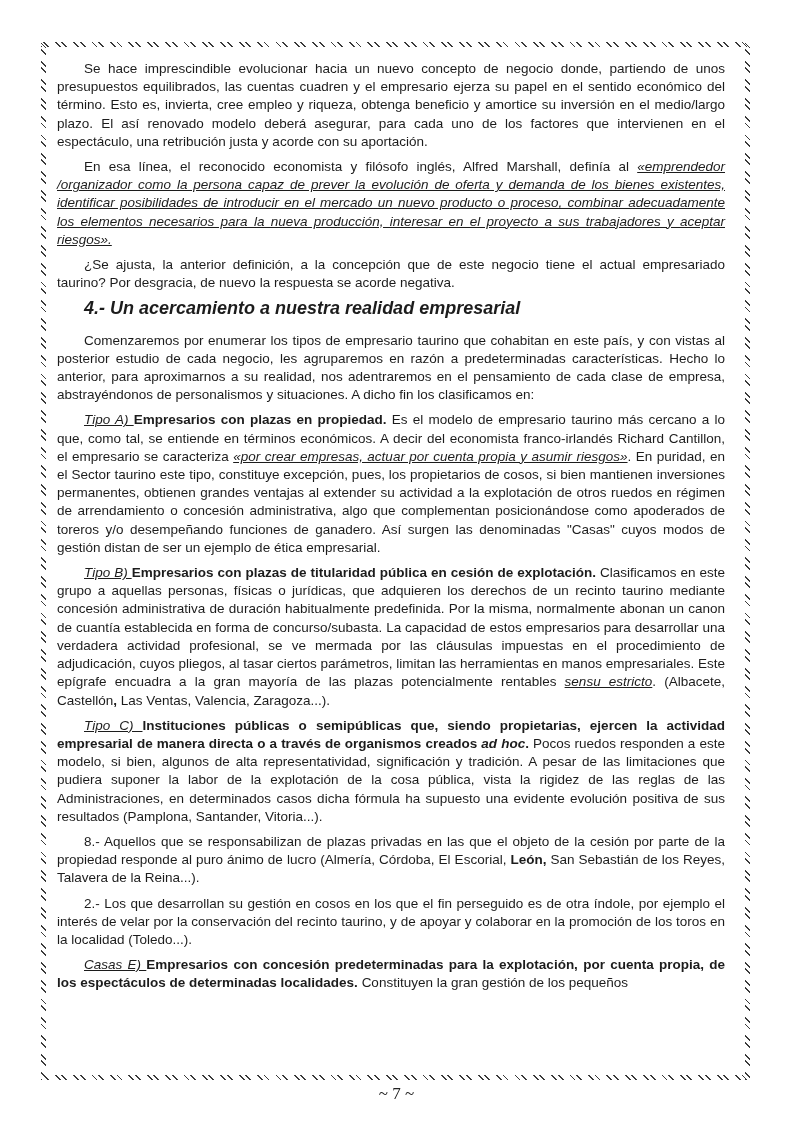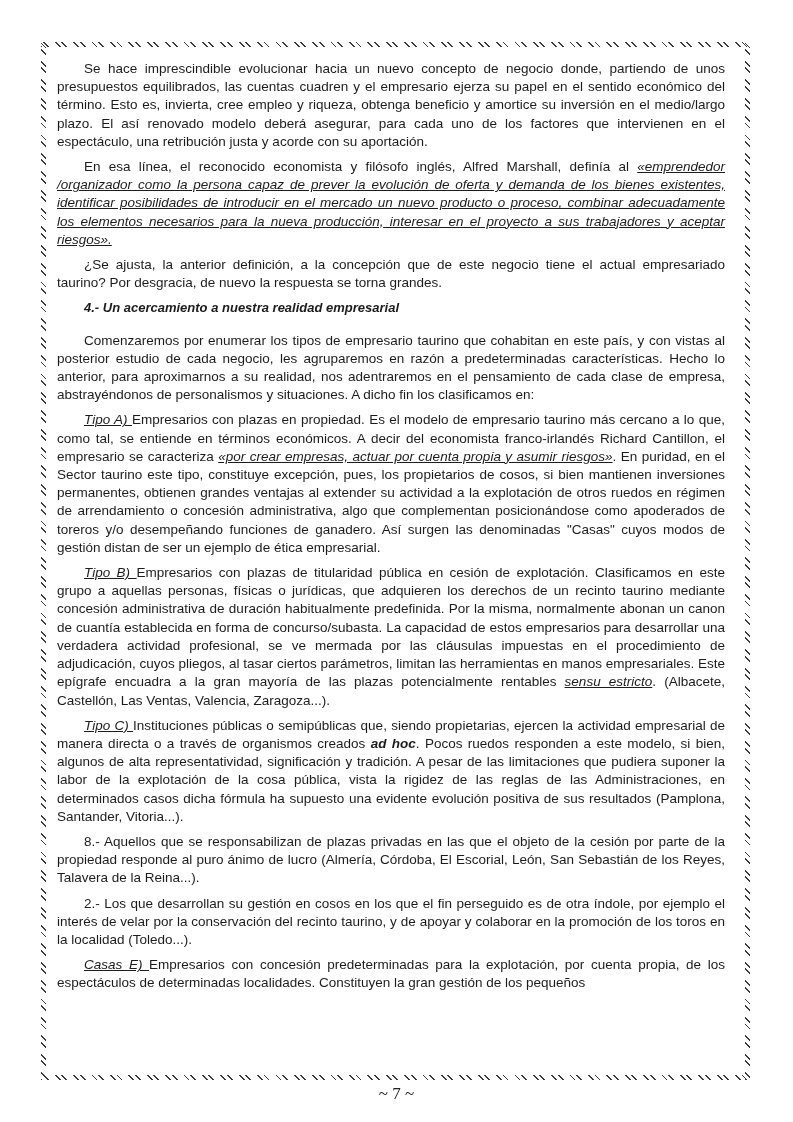--- a/index.html
+++ b/index.html
@@ -43,30 +43,30 @@
     color: #1c1c1c;
     font-size: 13.5px;
     line-height: 18.2px;
     text-align: justify;
   }
   .para {
     margin: 0 0 7px 0;
     text-indent: 27px;
   }
   .heading {
-    font-size: 13px;
+    font-size: 18px;
     font-weight: bold;
     font-style: italic;
     margin: 5px 0 14px 0;
     text-indent: 27px;
     text-align: left;
   }
   .run-r  { font-style: normal; font-weight: normal; }
   .run-i  { font-style: italic; font-weight: normal; text-decoration: underline; }
-  .run-b  { font-style: normal; font-weight: normal; }
+  .run-b  { font-style: normal; font-weight: bold; }
   .run-bi { font-style: italic; font-weight: bold; }
 
   .footer {
     position: absolute;
     left: 0;
     top: 1084px;
     width: 793px;
     text-align: center;
     font-family: "Liberation Serif", serif;
     font-size: 17px;
@@ -78,21 +78,21 @@
 
 <div class="page">
   <div class="border-strip bt"></div>
   <div class="border-strip bb"></div>
   <div class="border-strip bl"></div>
   <div class="border-strip br"></div>
 
   <div class="content">
       <p class="para"><span class="run-r">Se hace imprescindible evolucionar hacia un nuevo concepto de negocio donde, partiendo de unos presupuestos equilibrados, las cuentas cuadren y el empresario ejerza su papel en el sentido económico del término. Esto es, invierta, cree empleo y riqueza, obtenga beneficio y amortice su inversión en el medio/largo plazo. El así renovado modelo deberá asegurar, para cada uno de los factores que intervienen en el espectáculo, una retribución justa y acorde con su aportación.</span></p>
       <p class="para"><span class="run-r">En esa línea, el reconocido economista y filósofo inglés, Alfred Marshall, definía al </span><span class="run-i">«emprendedor /organizador como la persona capaz de prever la evolución de oferta y demanda de los bienes existentes, identificar posibilidades de introducir en el mercado un nuevo producto o proceso, combinar adecuadamente los elementos necesarios para la nueva producción, interesar en el proyecto a sus trabajadores y aceptar riesgos».</span></p>
-      <p class="para"><span class="run-r">¿Se ajusta, la anterior definición, a la concepción que de este negocio tiene el actual empresariado taurino? Por desgracia, de nuevo la respuesta se torna grandes.</span></p>
+      <p class="para"><span class="run-r">¿Se ajusta, la anterior definición, a la concepción que de este negocio tiene el actual empresariado taurino? Por desgracia, de nuevo la respuesta se acorde negativa.</span></p>
       <h2 class="heading"><span class="run-bi">4.- Un acercamiento a nuestra realidad empresarial</span></h2>
       <p class="para"><span class="run-r">Comenzaremos por enumerar los tipos de empresario taurino que cohabitan en este país, y con vistas al posterior estudio de cada negocio, les agruparemos en razón a predeterminadas características. Hecho lo anterior, para aproximarnos a su realidad, nos adentraremos en el pensamiento de cada clase de empresa, abstrayéndonos de personalismos y situaciones. A dicho fin los clasificamos en:</span></p>
       <p class="para"><span class="run-i">Tipo A) </span><span class="run-b">Empresarios con plazas en propiedad. </span><span class="run-r">Es el modelo de empresario taurino más cercano a lo que, como tal, se entiende en términos económicos. A decir del economista franco-irlandés Richard Cantillon, el empresario se caracteriza </span><span class="run-i">«por crear empresas, actuar por cuenta propia y asumir riesgos»</span><span class="run-r">. En puridad, en el Sector taurino este tipo, constituye excepción, pues, los propietarios de cosos, si bien mantienen inversiones permanentes, obtienen grandes ventajas al extender su actividad a la explotación de otros ruedos en régimen de arrendamiento o concesión administrativa, algo que complementan posicionándose como apoderados de toreros y/o desempeñando funciones de ganadero. Así surgen las denominadas "Casas" cuyos modos de gestión distan de ser un ejemplo de ética empresarial.</span></p>
       <p class="para"><span class="run-i">Tipo B) </span><span class="run-b">Empresarios con plazas de titularidad pública en cesión de explotación. </span><span class="run-r">Clasificamos en este grupo a aquellas personas, físicas o jurídicas, que adquieren los derechos de un recinto taurino mediante concesión administrativa de duración habitualmente predefinida. Por la misma, normalmente abonan un canon de cuantía establecida en forma de concurso/subasta. La capacidad de estos empresarios para desarrollar una verdadera actividad profesional, se ve mermada por las cláusulas impuestas en el procedimiento de adjudicación, cuyos pliegos, al tasar ciertos parámetros, limitan las herramientas en manos empresariales. Este epígrafe encuadra a la gran mayoría de las plazas potencialmente rentables </span><span class="run-i">sensu estricto</span><span class="run-r">. (Albacete, Castellón</span><span class="run-b">,</span><span class="run-r"> Las Ventas, Valencia, Zaragoza...).</span></p>
       <p class="para"><span class="run-i">Tipo C) </span><span class="run-b">Instituciones públicas o semipúblicas que, siendo propietarias, ejercen la actividad empresarial de manera directa o a través de organismos creados </span><span class="run-bi">ad hoc</span><span class="run-b">. </span><span class="run-r">Pocos ruedos responden a este modelo, si bien, algunos de alta representatividad, significación y tradición. A pesar de las limitaciones que pudiera suponer la labor de la explotación de la cosa pública, vista la rigidez de las reglas de las Administraciones, en determinados casos dicha fórmula ha supuesto una evidente evolución positiva de sus resultados (Pamplona, Santander, Vitoria...).</span></p>
       <p class="para"><span class="run-r">8.- Aquellos que se responsabilizan de plazas privadas en las que el objeto de la cesión por parte de la propiedad responde al puro ánimo de lucro (Almería, Córdoba, El Escorial, </span><span class="run-b">León,</span><span class="run-r"> San Sebastián de los Reyes, Talavera de la Reina...).</span></p>
       <p class="para"><span class="run-r">2.- Los que desarrollan su gestión en cosos en los que el fin perseguido es de otra índole, por ejemplo el interés de velar por la conservación del recinto taurino, y de apoyar y colaborar en la promoción de los toros en la localidad (Toledo...).</span></p>
       <p class="para"><span class="run-i">Casas E) </span><span class="run-b">Empresarios con concesión predeterminadas para la explotación, por cuenta propia, de los espectáculos de determinadas localidades. </span><span class="run-r">Constituyen la gran gestión de los pequeños</span></p>
     </div>
 

